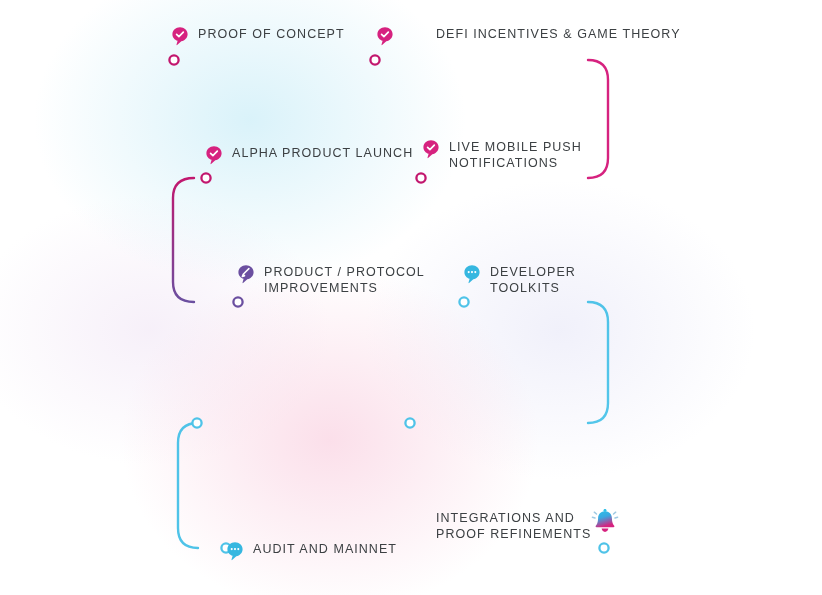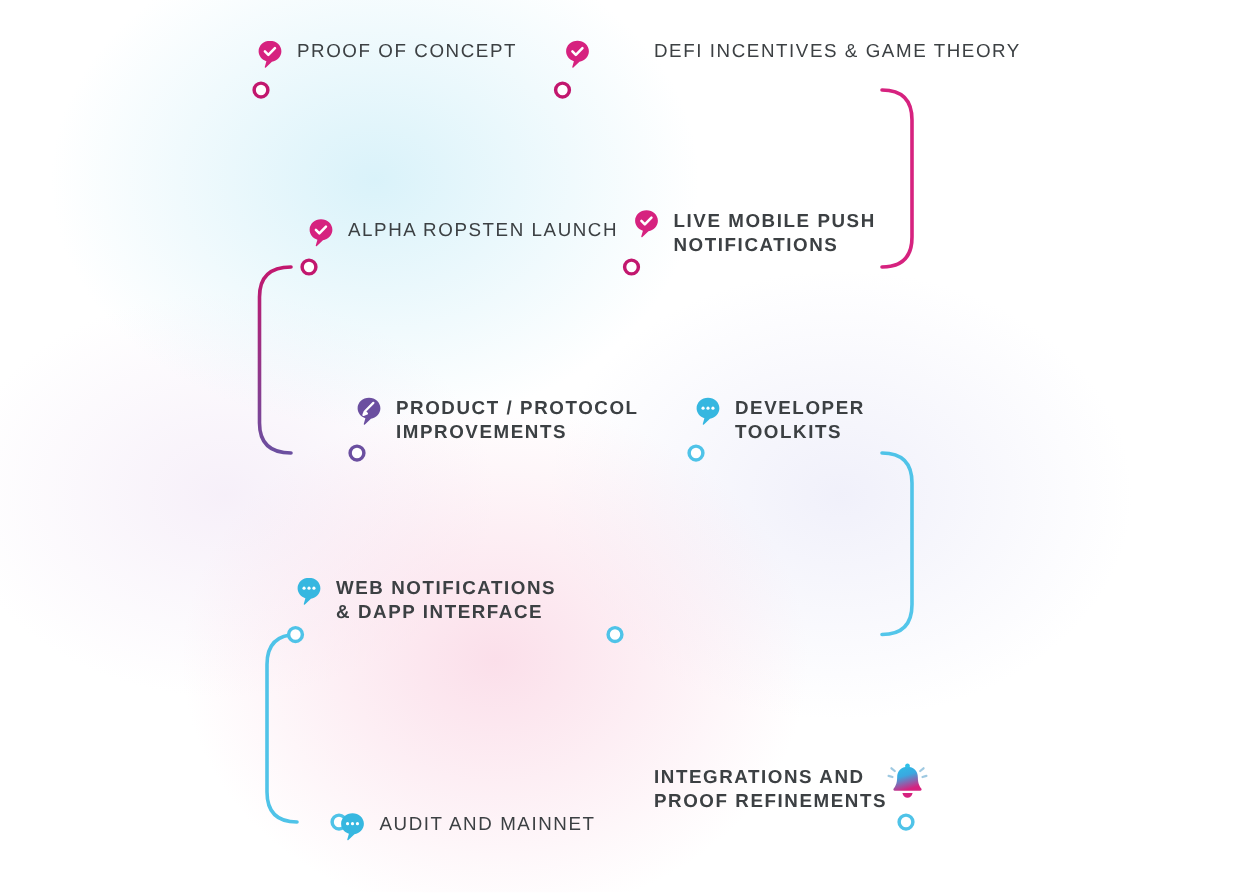--- a/index.html
+++ b/index.html
@@ -47,21 +47,21 @@
     white-space: nowrap;
   }
   .milestone .label {
     font-size: 12.5px;
     letter-spacing: 1.05px;
     line-height: 15.5px;
     color: #3c4043;
     font-weight: 400;
     padding-top: 1px;
   }
-  .milestone .label.two-line { white-space: pre-line; font-weight: bold; }
+  .milestone .label.two-line { white-space: pre-line; }
 
   
   .pin {
     position: relative;
     width: 20px;
     height: 20px;
     flex: 0 0 20px;
   }
   .pin svg { display: block; width: 20px; height: 20px; }
 
@@ -182,21 +182,21 @@
     <span class="label">DEFI INCENTIVES &amp; GAME THEORY</span>
   </div>
 
   <div class="milestone" style="left:204px; top:145px;">
     <span class="pin">
       <svg viewBox="0 0 20 20">
         <path d="M10 1.2c-4.2 0-7.6 3.1-7.6 7 0 3.1 2.2 5.7 5.2 6.6l-1.1 3.9c-.1.4.3.7.6.4l4.2-3.9c3.4-.6 6.3-3.4 6.3-7 0-3.9-3.4-7-7.6-7z" fill="#d6227f"></path>
         <path d="M6.6 8.3 L8.9 10.6 L13.3 6.1" fill="none" stroke="#ffffff" stroke-width="1.7" stroke-linecap="round" stroke-linejoin="round"></path>
       </svg>
     </span>
-    <span class="label">ALPHA ROPSTEN LAUNCH</span>
+    <span class="label">ALPHA PRODUCT LAUNCH</span>
   </div>
 
   <div class="milestone" style="left:421px; top:139px;">
     <span class="pin">
       <svg viewBox="0 0 20 20">
         <path d="M10 1.2c-4.2 0-7.6 3.1-7.6 7 0 3.1 2.2 5.7 5.2 6.6l-1.1 3.9c-.1.4.3.7.6.4l4.2-3.9c3.4-.6 6.3-3.4 6.3-7 0-3.9-3.4-7-7.6-7z" fill="#d6227f"></path>
         <path d="M6.6 8.3 L8.9 10.6 L13.3 6.1" fill="none" stroke="#ffffff" stroke-width="1.7" stroke-linecap="round" stroke-linejoin="round"></path>
       </svg>
     </span>
     <span class="label two-line">LIVE MOBILE PUSH
@@ -220,32 +220,20 @@
         <path d="M10 1.2c-4.2 0-7.6 3.1-7.6 7 0 3.1 2.2 5.7 5.2 6.6l-1.1 3.9c-.1.4.3.7.6.4l4.2-3.9c3.4-.6 6.3-3.4 6.3-7 0-3.9-3.4-7-7.6-7z" fill="#36b7e0"></path>
         <circle cx="6.7" cy="8.1" r="1.05" fill="#ffffff"></circle>
         <circle cx="10.0" cy="8.1" r="1.05" fill="#ffffff"></circle>
         <circle cx="13.3" cy="8.1" r="1.05" fill="#ffffff"></circle>
       </svg>
     </span>
     <span class="label two-line">DEVELOPER
 TOOLKITS</span>
   </div>
 
-  <div class="milestone" style="left:196px; top:384px;">
-    <span class="pin">
-      <svg viewBox="0 0 20 20">
-        <path d="M10 1.2c-4.2 0-7.6 3.1-7.6 7 0 3.1 2.2 5.7 5.2 6.6l-1.1 3.9c-.1.4.3.7.6.4l4.2-3.9c3.4-.6 6.3-3.4 6.3-7 0-3.9-3.4-7-7.6-7z" fill="#36b7e0"></path>
-        <circle cx="6.7" cy="8.1" r="1.05" fill="#ffffff"></circle>
-        <circle cx="10.0" cy="8.1" r="1.05" fill="#ffffff"></circle>
-        <circle cx="13.3" cy="8.1" r="1.05" fill="#ffffff"></circle>
-      </svg>
-    </span>
-    <span class="label two-line">WEB NOTIFICATIONS
-&amp; DAPP INTERFACE</span>
-  </div>
 
 
   <div class="milestone" style="left:225px; top:519px;margin-top:22px;">
     <span class="pin">
       <svg viewBox="0 0 20 20">
         <path d="M10 1.2c-4.2 0-7.6 3.1-7.6 7 0 3.1 2.2 5.7 5.2 6.6l-1.1 3.9c-.1.4.3.7.6.4l4.2-3.9c3.4-.6 6.3-3.4 6.3-7 0-3.9-3.4-7-7.6-7z" fill="#36b7e0"></path>
         <circle cx="6.7" cy="8.1" r="1.05" fill="#ffffff"></circle>
         <circle cx="10.0" cy="8.1" r="1.05" fill="#ffffff"></circle>
         <circle cx="13.3" cy="8.1" r="1.05" fill="#ffffff"></circle>
       </svg>

